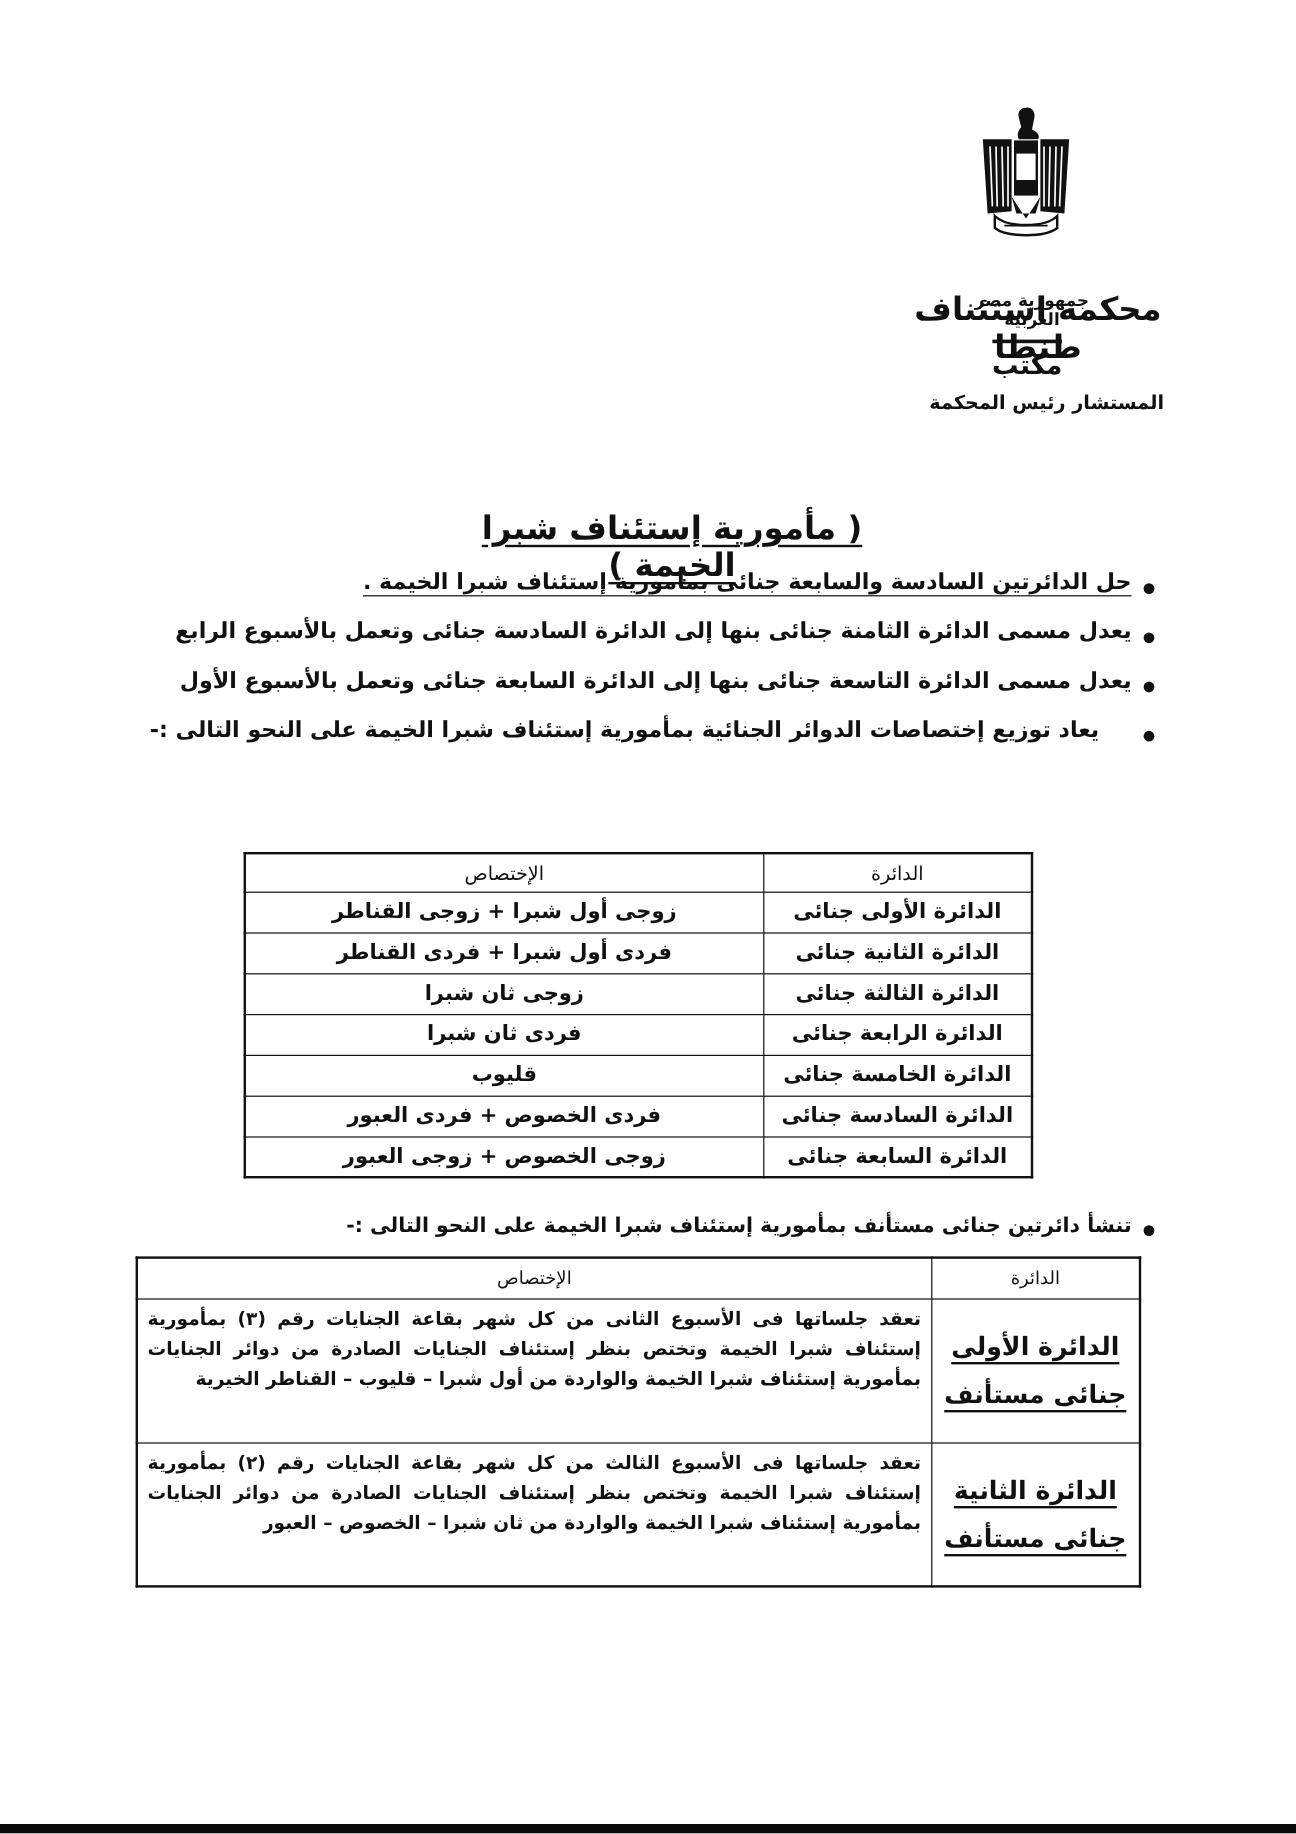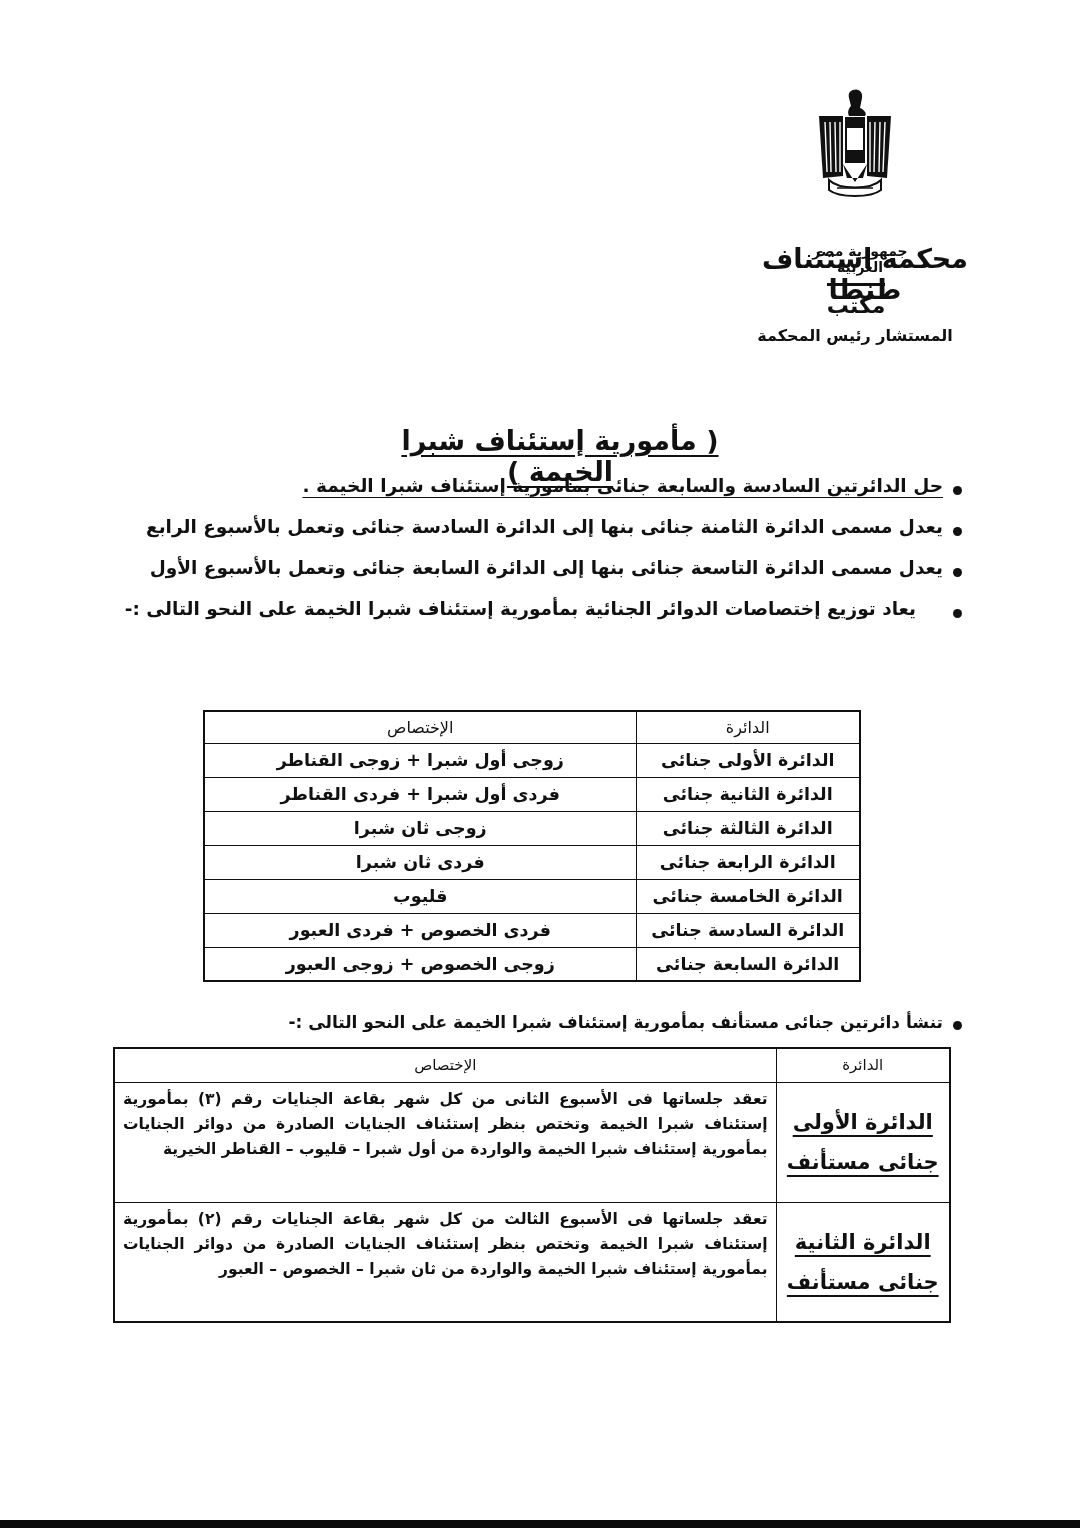--- a/index.html
+++ b/index.html
@@ -27,21 +27,21 @@
       font-size: 27px; font-weight: bold; letter-spacing: 0.5px;
     }
     .court-rule {
       position: absolute; left: 827px; top: 283px; width: 58px; height: 3px; background: #111;
     }
     .office {
       position: absolute; left: 800px; top: 293px; width: 112px; text-align: center;
       font-size: 22px; font-weight: bold;
     }
     .president {
-      position: absolute; left: 740px; top: 326px; width: 230px; text-align: center;
+      position: absolute; left: 740px; top: 326px; width: 230px; 
       font-size: 16px; font-weight: bold;
     }
     
     .doc-title {
       position: absolute; left: 380px; top: 425px; width: 360px; text-align: center;
       font-size: 27px; font-weight: bold; text-decoration: underline; text-underline-offset: 5px;
     }
     
     .bullet {
       position: absolute; right: 118px; font-size: 18.5px; font-weight: bold;

